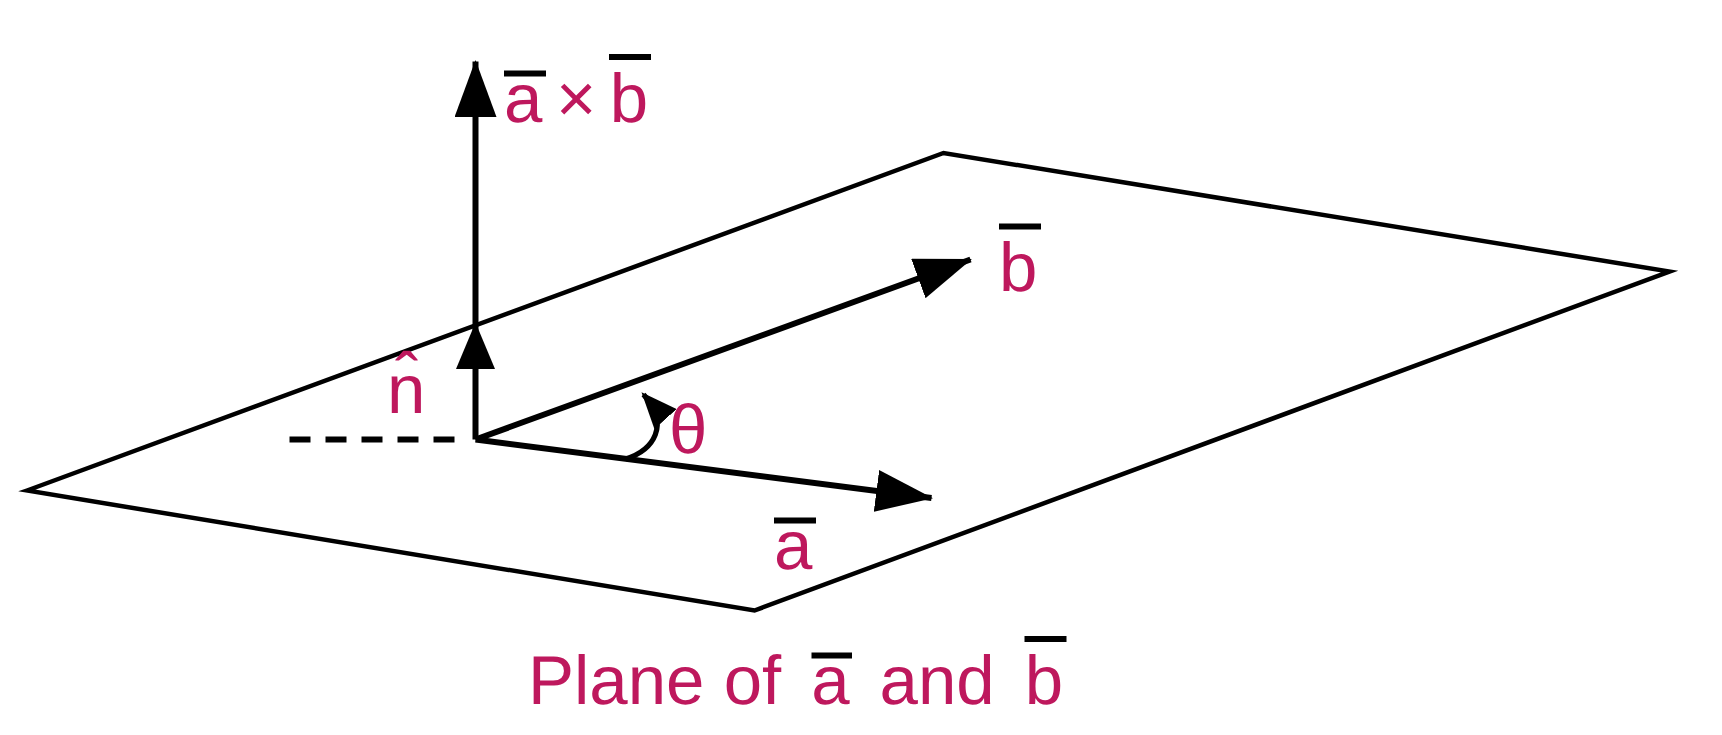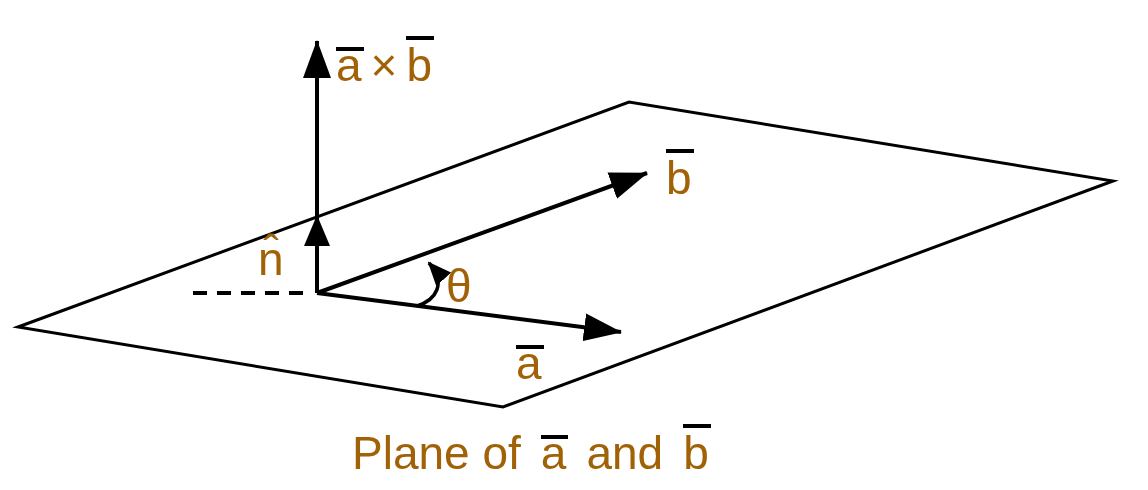--- a/index.html
+++ b/index.html
@@ -19,21 +19,21 @@
   .diagram-svg {
     position: absolute;
     left: 0;
     top: 0;
   }
   .lbl {
     position: absolute;
     font-size: 46px;
     line-height: 1;
     white-space: nowrap;
-    color: #a16207;
+    color: #be185d;
   }
   
   .barred {
     position: relative;
     display: inline-block;
   }
   .barred::before {
     content: "";
     position: absolute;
     left: 0px;

